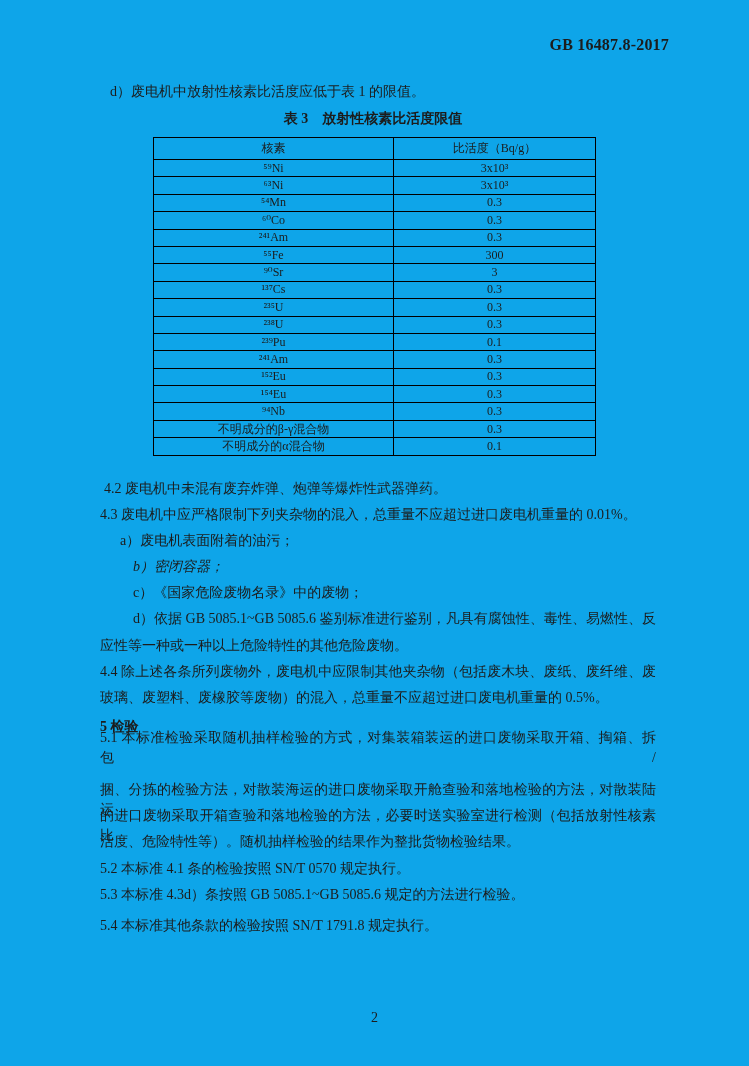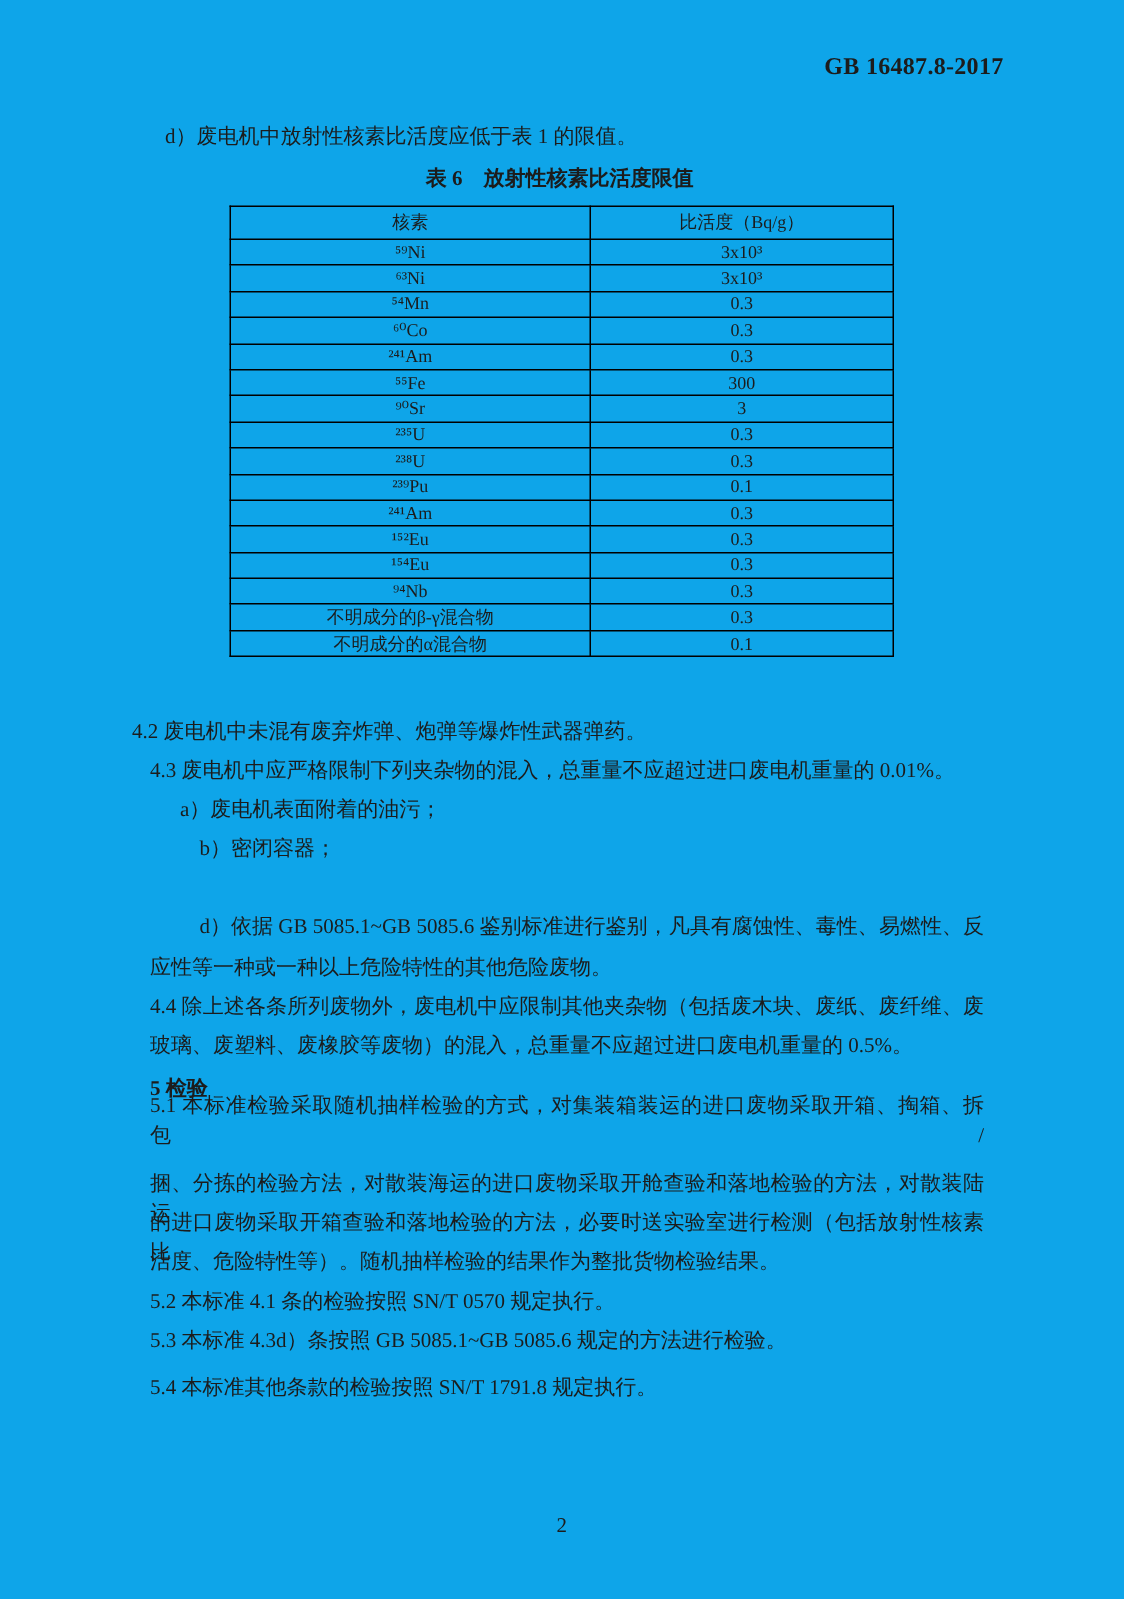--- a/index.html
+++ b/index.html
@@ -68,21 +68,21 @@
 </style>
 </head>
 <body>
 
 <div class="page">
 
   <div class="header-code">GB 16487.8-2017</div>
 
   <div class="ln" style="top:82px;left:110px;">d）废电机中放射性核素比活度应低于表 1 的限值。</div>
 
-  <div class="table-caption">表 6　放射性核素比活度限值</div>
+  <div class="table-caption">表 3　放射性核素比活度限值</div>
 
   <table class="limits">
     <thead>
       <tr>
         <th class="col-nuclide">核素</th>
         <th class="col-activity">比活度（Bq/g）</th>
       </tr>
     </thead>
     <tbody>
         <tr>
@@ -105,20 +105,24 @@
           <td>²⁴¹Am</td>
           <td>0.3</td>
         </tr>
         <tr>
           <td>⁵⁵Fe</td>
           <td>300</td>
         </tr>
         <tr>
           <td>⁹⁰Sr</td>
           <td>3</td>
+        </tr>
+        <tr>
+          <td>¹³⁷Cs</td>
+          <td>0.3</td>
         </tr>
         <tr>
           <td>²³⁵U</td>
           <td>0.3</td>
         </tr>
         <tr>
           <td>²³⁸U</td>
           <td>0.3</td>
         </tr>
         <tr>
@@ -145,24 +149,25 @@
           <td>不明成分的β-γ混合物</td>
           <td>0.3</td>
         </tr>
         <tr>
           <td>不明成分的α混合物</td>
           <td>0.1</td>
         </tr>
       </tbody>
   </table>
 
-  <div class="ln" style="top:479px;left:88px;text-align:center;">4.2 废电机中未混有废弃炸弹、炮弹等爆炸性武器弹药。</div>
+  <div class="ln" style="top:479px;left:104px;text-align:center;">4.2 废电机中未混有废弃炸弹、炮弹等爆炸性武器弹药。</div>
   <div class="ln" style="top:505px;left:100px;">4.3 废电机中应严格限制下列夹杂物的混入，总重量不应超过进口废电机重量的 0.01%。</div>
   <div class="ln" style="top:531px;left:120px;">a）废电机表面附着的油污；</div>
-  <div class="ln" style="top:557px;left:133px;">b）密闭容器；</div>
+  <div class="ln" style="top:557px;left:133px;font-style:italic;">b）密闭容器；</div>
+  <div class="ln" style="top:583px;left:133px;">c）《国家危险废物名录》中的废物；</div>
   <div class="ln just" style="top:609px;left:133px;width:523px;">d）依据 GB 5085.1~GB 5085.6 鉴别标准进行鉴别，凡具有腐蚀性、毒性、易燃性、反</div>
   <div class="ln" style="top:636px;left:100px;">应性等一种或一种以上危险特性的其他危险废物。</div>
   <div class="ln just" style="top:662px;left:100px;width:556px;">4.4 除上述各条所列废物外，废电机中应限制其他夹杂物（包括废木块、废纸、废纤维、废</div>
   <div class="ln" style="top:688px;left:100px;">玻璃、废塑料、废橡胶等废物）的混入，总重量不应超过进口废电机重量的 0.5%。</div>
   <div class="ln section-heading" style="top:717px;left:100px;">5 检验</div>
   <div class="ln just" style="top:711px;left:100px;width:556px;margin-top:17px;">5.1 本标准检验采取随机抽样检验的方式，对集装箱装运的进口废物采取开箱、掏箱、拆包/</div>
   <div class="ln just" style="top:780px;left:100px;width:556px;">捆、分拣的检验方法，对散装海运的进口废物采取开舱查验和落地检验的方法，对散装陆运</div>
   <div class="ln" style="top:832px;left:100px;">活度、危险特性等）。随机抽样检验的结果作为整批货物检验结果。</div>
   <div class="ln just" style="top:806px;left:100px;width:556px;">的进口废物采取开箱查验和落地检验的方法，必要时送实验室进行检测（包括放射性核素比</div>
   <div class="ln" style="top:859px;left:100px;">5.2 本标准 4.1 条的检验按照 SN/T 0570 规定执行。</div>

